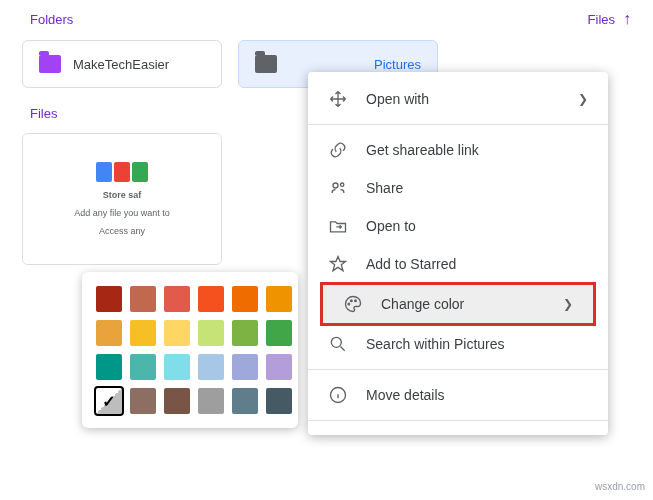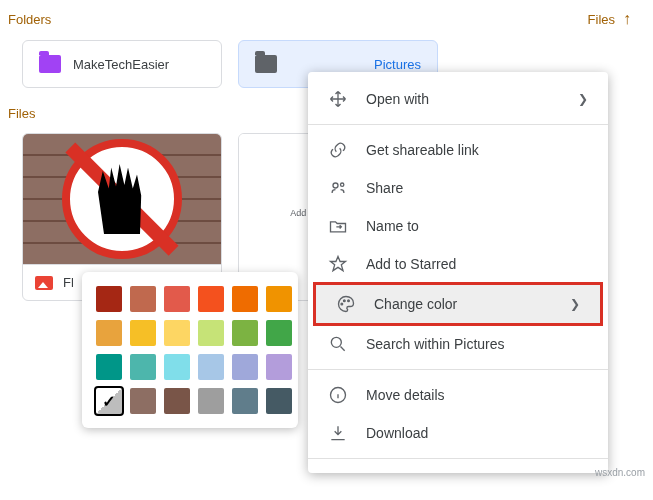--- a/index.html
+++ b/index.html
@@ -1,17 +1,17 @@
 <!DOCTYPE html>
 <html><head>
   <meta charset="utf-8">
   <style>
     * { box-sizing: border-box; margin: 0; padding: 0; font-family: Arial, Helvetica, sans-serif; }
     body { width: 653px; height: 500px; background: #fff; position: relative; overflow: hidden; }
-    .section-header { display: flex; justify-content: space-between; align-items: center; padding: 10px 22px 6px 8px; color: #a16207; font-size: 13px; }
+    .section-header { display: flex; justify-content: space-between; align-items: center; padding: 10px 22px 6px 30px; color: #6d28d9; font-size: 13px; }
     .sort { display: flex; align-items: center; gap: 8px; }
     .arrow-up { font-size: 16px; }
     .folders-row { display: flex; gap: 16px; padding: 6px 22px 14px 22px; }
     .folder-card { display: flex; align-items: center; gap: 12px; border: 1px solid #dadce0; border-radius: 6px; padding: 12px 16px; width: 200px; height: 48px; background: #fff; font-size: 13px; color: #3c4043; cursor: pointer; }
     .folder-card.selected { background: #e8f0fe; border-color: #c6dafc; color: #1a73e8; justify-content: space-between; }
     .folder-ic { width: 22px; height: 18px; border-radius: 2px; position: relative; }
     .folder-ic::before { content: ""; position: absolute; top: -4px; left: 0; width: 10px; height: 4px; border-radius: 2px 2px 0 0; background: inherit; }
     .folder-purple { background: #a142f4; }
     .folder-gray { background: #5f6368; }
     .files-row { display: flex; gap: 16px; padding: 6px 22px; }
@@ -29,26 +29,26 @@
     .img-ic { width:18px; height:14px; background:#ea4335; border-radius:2px; position:relative; }
     .img-ic::after{content:"";position:absolute;bottom:2px;left:3px;width:0;height:0;border-left:5px solid transparent;border-right:5px solid transparent;border-bottom:6px solid #fff;}
     
     .color-picker { position: absolute; left: 82px; top: 272px; width: 216px; background:#fff; border-radius:6px; box-shadow: 0 2px 10px rgba(0,0,0,0.25); padding: 14px; display:grid; grid-template-columns: repeat(6, 1fr); gap:8px; }
     .swatch { width:26px; height:26px; border-radius:2px; cursor:pointer; }
     .swatch.checked { outline:2px solid #000; position:relative; background: linear-gradient(135deg,#fff 0 50%, #bdbdbd 50% 100%) !important; }
     .swatch.checked::after { content:"✓"; position:absolute; inset:0; display:flex; align-items:center; justify-content:center; font-size:16px; color:#000; font-weight:bold; }
     
     .ctx-menu { position:absolute; left:308px; top:72px; width:300px; background:#fff; border-radius:4px; box-shadow:0 2px 12px rgba(0,0,0,0.3); padding:8px 0; font-size:14px; color:#3c4043; }
     .ctx-item { display:flex; align-items:center; gap:18px; padding:9px 20px; cursor:pointer; position:relative; }
-    .ctx-item.highlight { background:#eeeeee; border:3px solid #d93025; margin: -1px 5px; }
+    .ctx-item.highlight { background:#eeeeee; border:3px solid #d93025; margin: -1px 12px; }
     .ctx-sep { height:1px; background:#e0e0e0; margin:6px 0; }
     .ctx-icon { width:20px; height:20px; display:flex; align-items:center; justify-content:center; color:#5f6368; flex-shrink:0; }
     .ctx-icon svg { width:20px; height:20px; fill:none; stroke:#5f6368; stroke-width:1.6; }
     .chev { margin-left:auto; color:#5f6368; font-size:12px; }
-    .watermark { position:absolute; right:8px; bottom:22px; font-size:10px; color:#9aa0a6; }
+    .watermark { position:absolute; right:8px; bottom:8px; font-size:10px; color:#9aa0a6; }
   </style>
 </head>
 <body>
 
 <div class="section-header">
   <span>Folders</span>
   <div class="sort">
     <span>Files</span>
     <span class="arrow-up">↑</span>
   </div>
@@ -63,31 +63,20 @@
     <div class="folder-ic folder-gray"></div>
     <span>Pictures</span>
   </div>
 </div>
 
 <div class="section-header" style="padding-top:4px;">
   <span>Files</span>
 </div>
 
 <div class="files-row">
-  <div class="file-card">
-    <div class="thumb brick">
-      <div class="stop-sign">
-          <div class="hand"></div>
-        </div>
-    </div>
-    <div class="file-footer">
-      <div class="img-ic"></div>
-      <span>Fl</span>
-    </div>
-  </div>
   <div class="file-card">
     <div class="thumb2">
       <div class="doc-icons">
           <span class="d-blue"></span>
           <span class="d-red"></span>
           <span class="d-green"></span>
         </div>
       <b>Store saf</b>
       <span>Add any file you want to</span>
       <span>Access any</span>
@@ -151,21 +140,21 @@
       </span>
     <span>Share</span>
   </div>
   <div class="ctx-item">
     <span class="ctx-icon">
         <svg viewBox="0 0 24 24">
           <path d="M3 7h6l2 2h10v10H3z"></path>
           <path d="M10 13h6M14 11l2 2-2 2"></path>
         </svg>
       </span>
-    <span>Name to</span>
+    <span>Open to</span>
   </div>
   <div class="ctx-item">
     <span class="ctx-icon">
         <svg viewBox="0 0 24 24">
           <path d="M12 3l2.5 6H21l-5 4 2 7-6-4-6 4 2-7-5-4h6.5z"></path>
         </svg>
       </span>
     <span>Add to Starred</span>
   </div>
   <div class="ctx-item highlight">
@@ -192,25 +181,17 @@
   <div class="ctx-sep"></div>
   <div class="ctx-item">
     <span class="ctx-icon">
         <svg viewBox="0 0 24 24">
           <circle cx="12" cy="12" r="9"></circle>
           <path d="M12 8v.01M12 11v5"></path>
         </svg>
       </span>
     <span>Move details</span>
   </div>
-  <div class="ctx-item">
-    <span class="ctx-icon">
-        <svg viewBox="0 0 24 24">
-          <path d="M12 4v10M8 10l4 4 4-4M4 20h16"></path>
-        </svg>
-      </span>
-    <span>Download</span>
-  </div>
   <div class="ctx-sep"></div>
 
 </div>
 
 <div class="watermark">wsxdn.com</div>
 
 </body></html>

